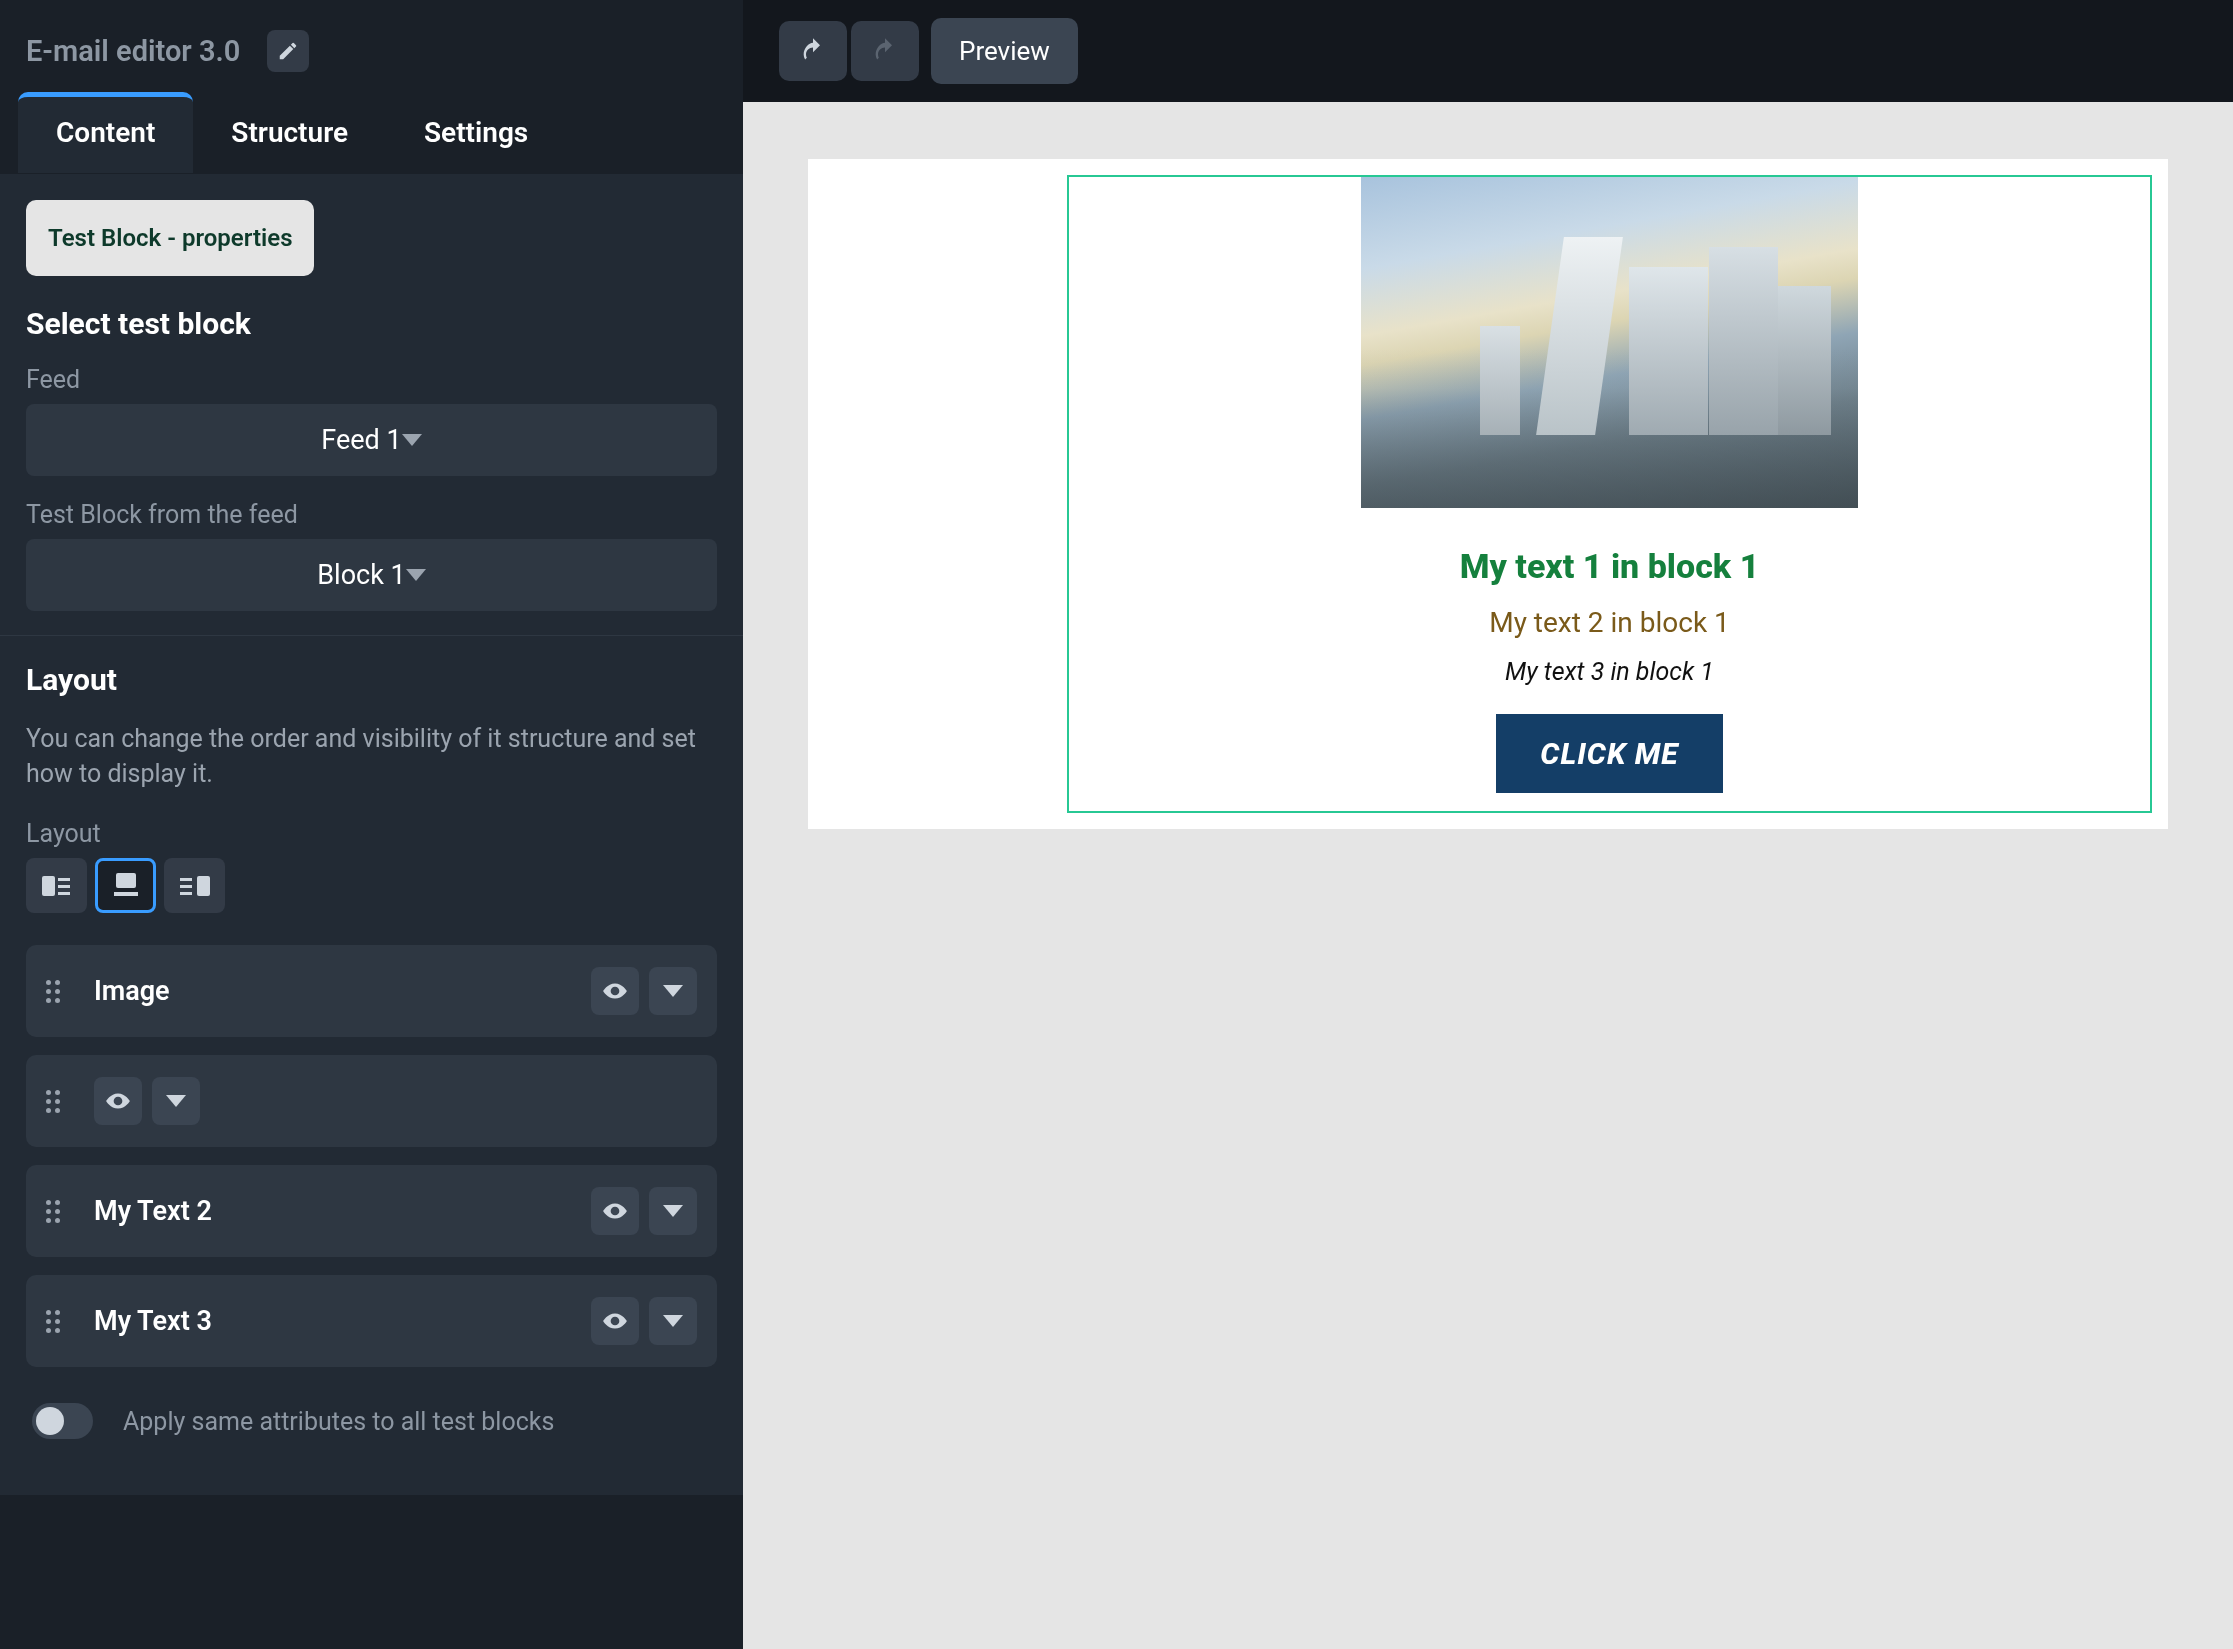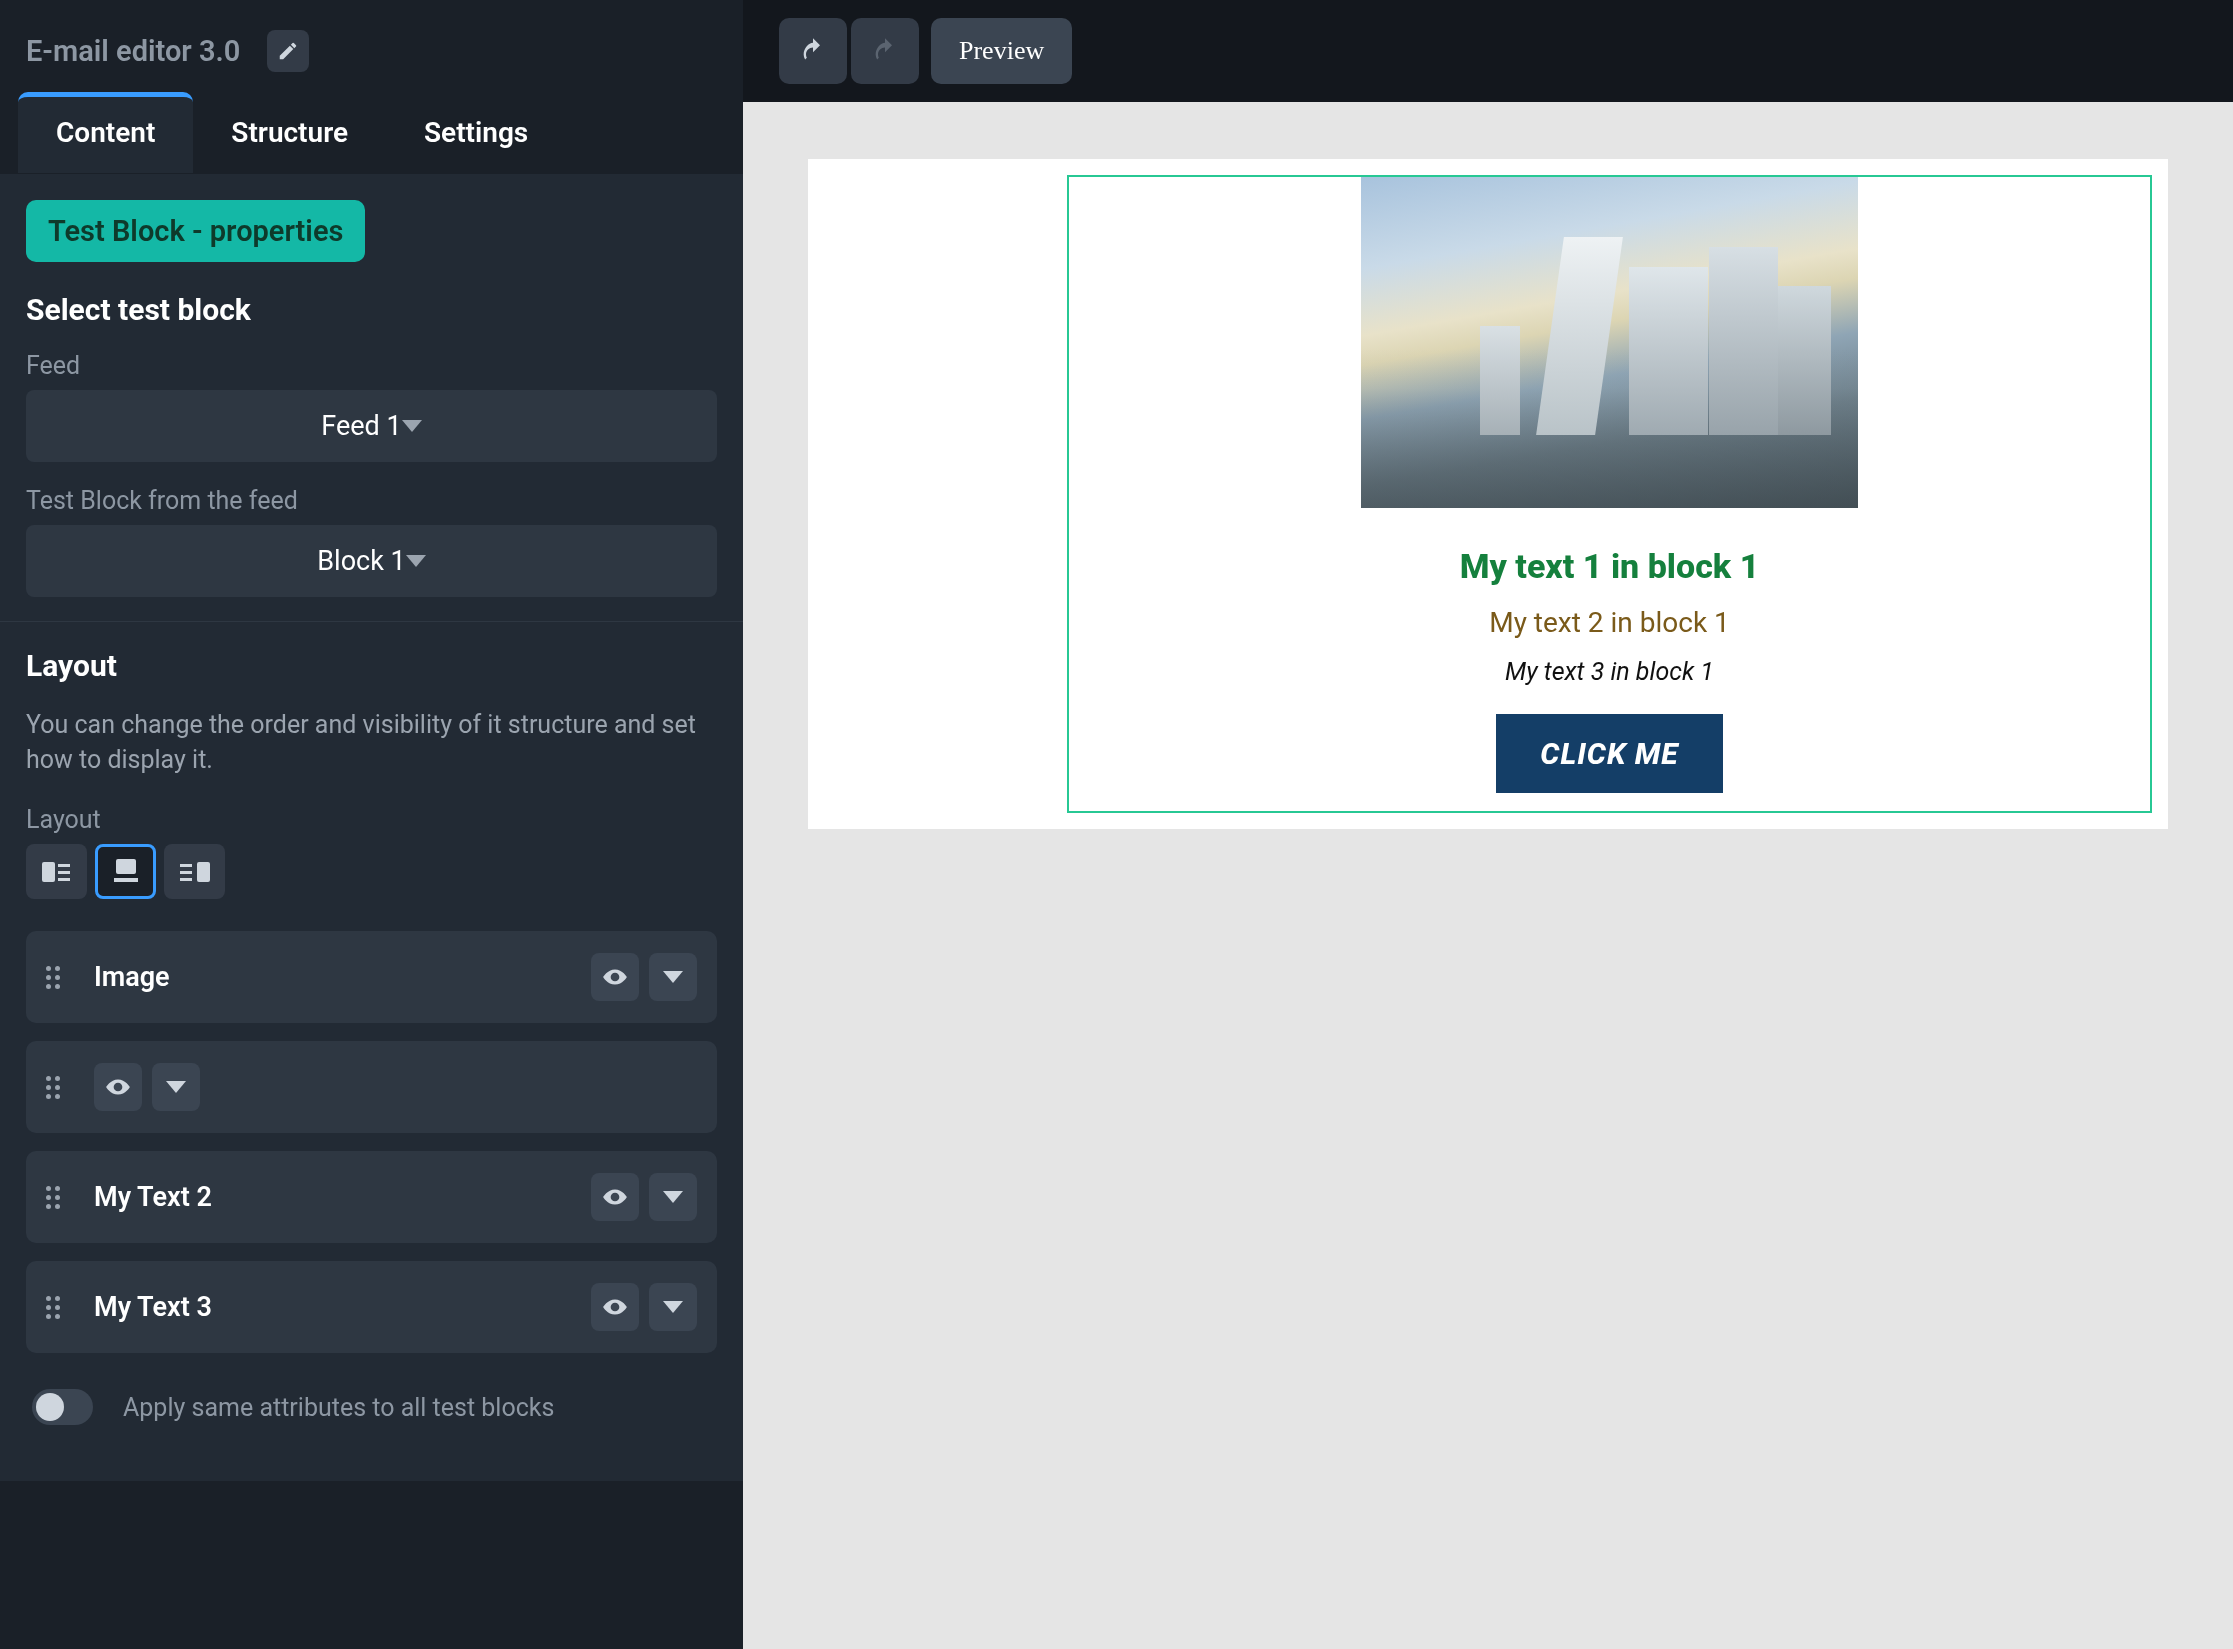--- a/index.html
+++ b/index.html
@@ -62,25 +62,25 @@
       padding-top: 19px;
     }
 
     .panel {
       background: #222a34;
       padding: 26px;
     }
 
     .badge {
       display: inline-block;
-      background: #14b8a6;
+      background: #e5e5e5;
       color: #0e3a2b;
-      font-size: 29px;
+      font-size: 24px;
       font-weight: 600;
-      padding: 14px 22px;
+      padding: 24px 22px;
       border-radius: 10px;
       margin-bottom: 30px;
     }
 
     .section-title {
       font-size: 30px;
       font-weight: 700;
       color: #fff;
       margin-bottom: 24px;
     }
@@ -185,22 +185,22 @@
     .main {
       flex: 1;
       display: flex;
       flex-direction: column;
       background: #e5e5e5;
     }
     .topbar {
       background: #13171d;
       padding: 18px 36px;
       display: flex;
+      align-items: center;
       gap: 4px;
-      font-family: Liberation Serif, serif;
     }
     .top-btn {
       background: #333b47;
       border-radius: 10px;
       padding: 16px 20px;
       display: flex; align-items:center; justify-content:center;
       cursor:pointer;
     }
     .top-btn svg { width:28px; height:28px; fill:#cfd6de; }
     .top-btn.disabled svg { fill:#5b6470; }

